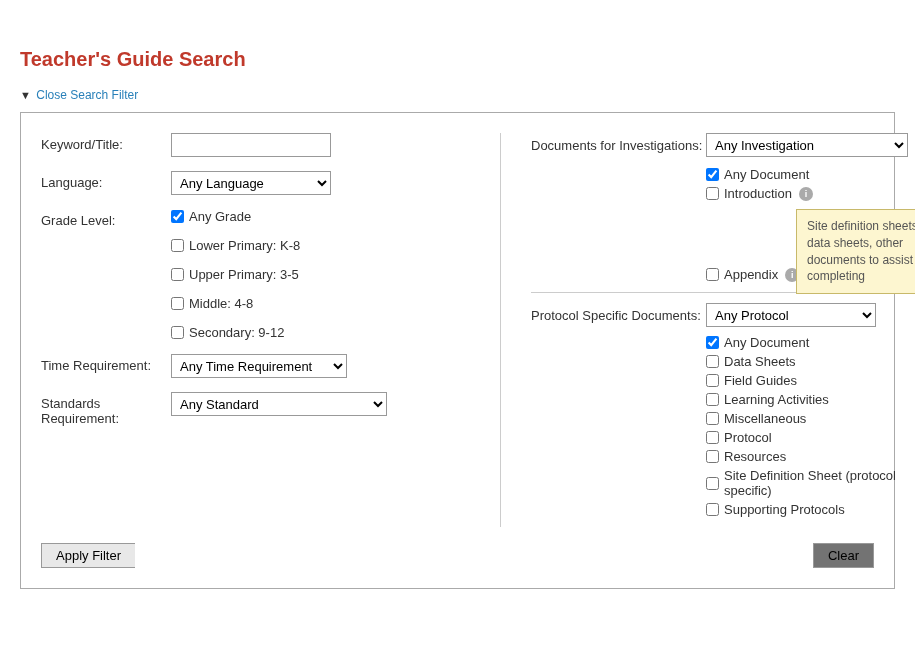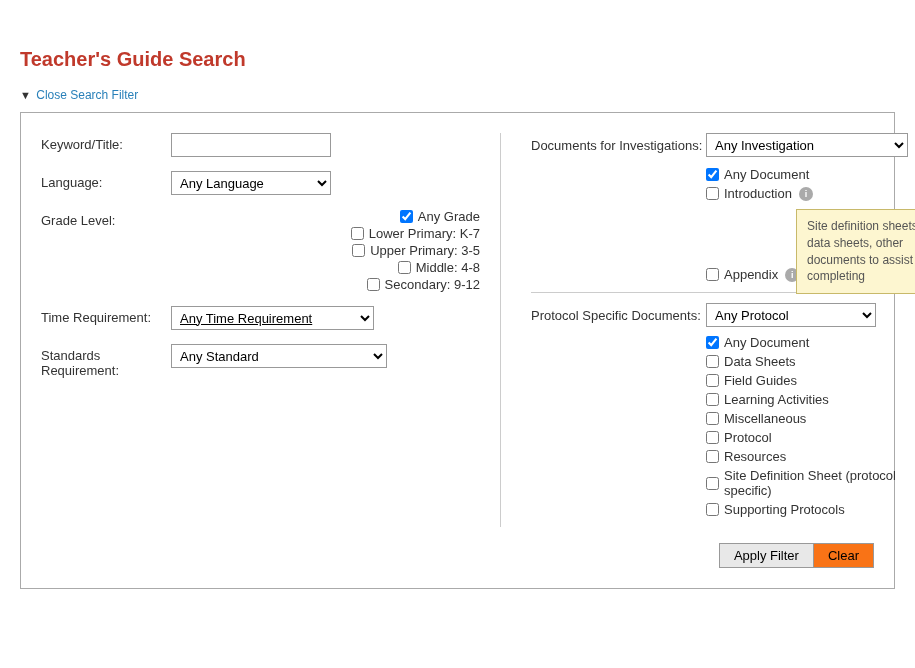--- a/index.html
+++ b/index.html
@@ -68,27 +68,26 @@
     }
     select {
       height: 24px;
       border: 1px solid #999;
       font-size: 13px;
       padding: 1px 4px;
       background: #fff;
       cursor: pointer;
     }
     .select-language { width: 160px; }
-    .select-time { width: 203px; text-decoration: underline; }
+    .select-time { width: 176px; }
     .select-standard { width: 216px; }
     .grade-group {
       display: flex;
       flex-direction: column;
-      gap: 2px;
-      align-items: flex-end;
+      gap: 14px;
     }
     .grade-group label {
       display: flex;
       align-items: center;
       gap: 5px;
       font-size: 13px;
       cursor: pointer;
     }
     .grade-group label input[type="checkbox"] {
       margin: 0;
@@ -148,35 +147,35 @@
       color: #555;
       z-index: 10;
       line-height: 1.4;
     }
     .divider-section {
       border-top: 1px solid #ccc;
       margin: 10px 0;
     }
     .filter-footer {
       display: flex;
-      justify-content: flex-end;
+      justify-content: space-between;
       margin-top: 16px;
       gap: 0;
     }
     .btn-apply {
       border: 1px solid #999;
       background: #e8e8e8;
       padding: 4px 14px;
       font-size: 13px;
       cursor: pointer;
       border-right: none;
     }
     .btn-clear {
       border: 1px solid #999;
-      background: #f97316;
+      background: #737373;
       padding: 4px 14px;
       font-size: 13px;
       cursor: pointer;
     }
     .close-arrow {
       color: #333;
       font-size: 11px;
       margin-right: 2px;
     }
   </style>
@@ -220,21 +219,21 @@
 
       <div class="field-row">
         <div class="field-label">Grade Level:</div>
         <div class="field-control grade-group">
           <label>
             <input type="checkbox" checked="" style="">
             <span>Any Grade</span>
           </label>
           <label>
             <input type="checkbox" style="">
-            <span>Lower Primary: K-7</span>
+            <span>Lower Primary: K-8</span>
           </label>
           <label>
             <input type="checkbox" style="">
             <span>Upper Primary: 3-5</span>
           </label>
           <label>
             <input type="checkbox" style="">
             <span>Middle: 4-8</span>
           </label>
           <label>

